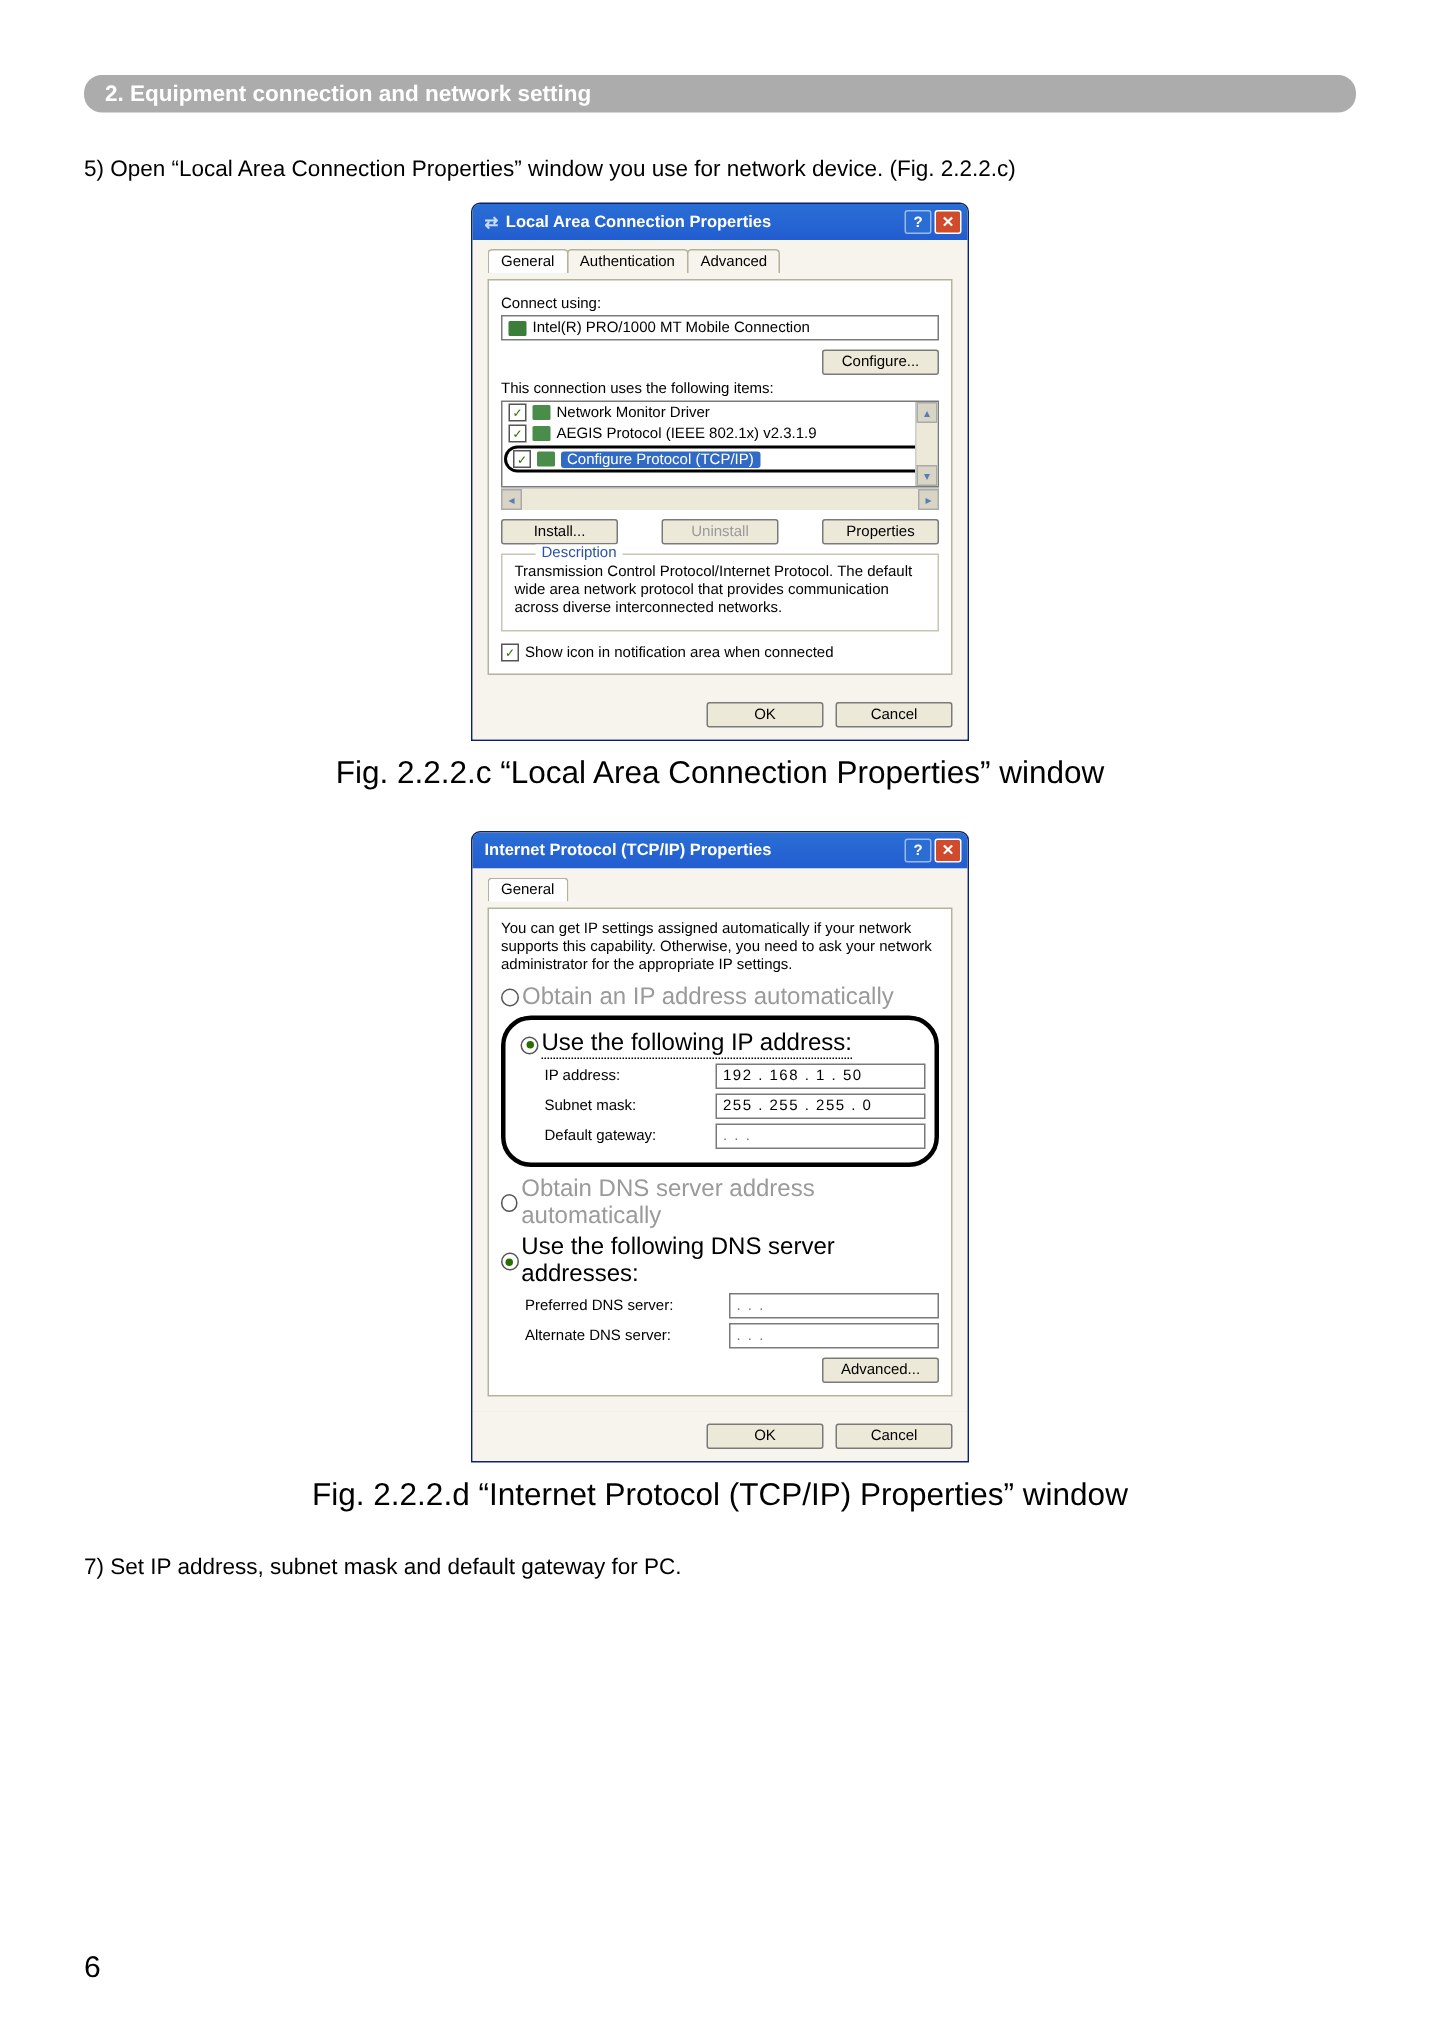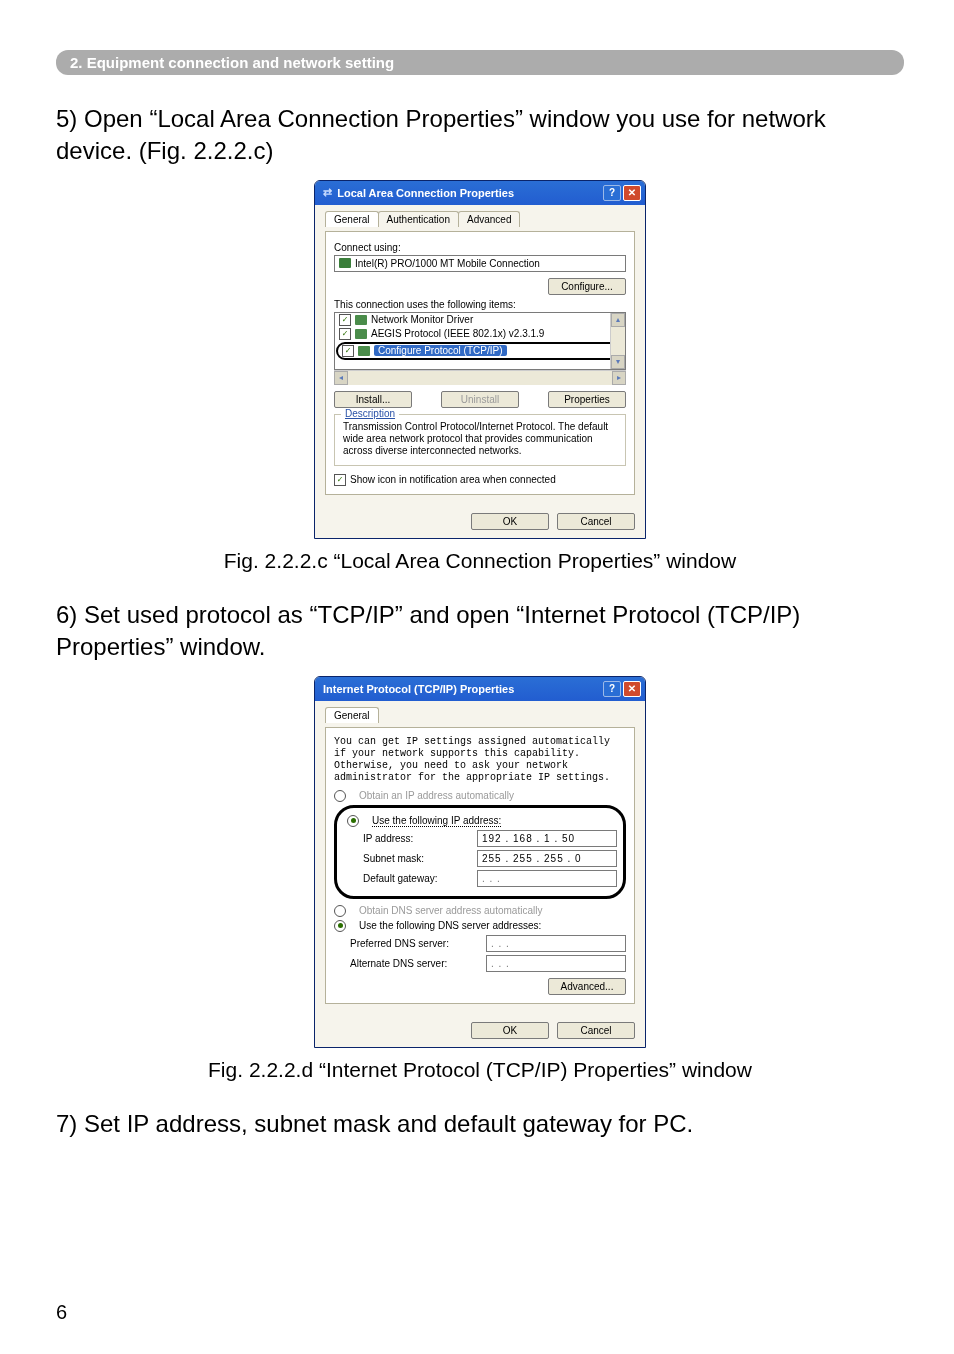--- a/index.html
+++ b/index.html
@@ -26,21 +26,21 @@
     font-size: 15px;
     margin-bottom: 28px;
   }
   .heading {
     font-weight: bold;
     font-style: italic;
     font-size: 22px;
     margin: 0 0 22px 0;
   }
   .body-text {
-    font-size: 24px;
+    font-size: 15px;
     line-height: 1.35;
     margin: 0 0 12px 0;
   }
   .fig-caption {
     text-align: center;
     font-size: 21px;
     margin: 10px 0 26px 0;
   }
   .dialog-wrap {
     display: flex;
@@ -173,37 +173,36 @@
   }
   .xp-hscroll .arr{width:12px;height:12px;background:#d8d5c4;border:1px solid #aaa;display:flex;align-items:center;justify-content:center;font-size:8px;color:#5b7ab9;}
   .xp-groupbox {
     border: 1px solid #c8c5b2;
     margin-top: 6px;
     padding: 6px 8px 8px 8px;
     position: relative;
   }
   .xp-groupbox .legend {
     position: absolute;
-    top: -7px; left: 6px;
+    top: -7px; left: 22px;
     background: #fff;
     padding: 0 4px;
     font-size: 10px;
     color: #2a52a8;
-    text-decoration: underline;
   }
   .xp-desc { font-size: 10px; line-height: 1.2; }
   .xp-check { display:flex; gap:4px; align-items:center; margin-top:8px; font-size:10px;}
   .xp-check .cb { width:10px;height:10px;border:1px solid #555;background:#fff;display:inline-flex;align-items:center;justify-content:center;font-size:8px;color:#2a6e00;}
   .xp-bottom-row {
     display: flex; justify-content: flex-end; gap: 8px;
     padding: 8px 10px;
     background: #f6f4ec;
   }
   
-  .radio-row { display:flex; align-items:center; gap:13px; font-size:10px; margin:3px 0;}
+  .radio-row { display:flex; align-items:center; gap:2px; font-size:16px; margin:3px 0;}
   .radio-dot { width:10px;height:10px;border:1px solid #555;border-radius:50%;display:inline-flex;align-items:center;justify-content:center;}
   .radio-dot.on::after{content:"";width:5px;height:5px;background:#2a6e00;border-radius:50%;}
   .radio-row.disabled { color:#9a9a9a;}
   .field-row { display:flex;align-items:center;justify-content:space-between;font-size:10px;margin:3px 0 3px 16px;}
   .field-row .ip { border:1px solid #7a7a7a;background:#fff;width:130px;padding:2px 4px;font-family:Arial;letter-spacing:1px;text-align:left;}
   .oval {
     border: 3px solid #000;
     border-radius: 20px;
     padding: 4px 6px 6px 10px;
     margin-top: 2px;
@@ -297,37 +296,36 @@
       </div>
       <div class="xp-bottom-row">
         <div class="xp-btn">OK</div>
         <div class="xp-btn">Cancel</div>
       </div>
     </div>
   </div>
 
   <p class="fig-caption">Fig. 2.2.2.c “Local Area Connection Properties” window</p>
 
-  <p class="body-text">6) Set used protocol as “TCP/IP” and open “Internet Protocol (TCP/IP) Properties” window.</p>
 
   <div class="dialog-wrap">
     <div class="xp-window">
       <div class="xp-titlebar">
         <span>Internet Protocol (TCP/IP) Properties</span>
         <span class="xp-titlebar-buttons">
           <span class="xp-tbtn help">?</span>
           <span class="xp-tbtn close">✕</span>
         </span>
       </div>
       <div class="xp-body">
         <div class="xp-tabs">
           <div class="xp-.tab active" style="background:#fff;border:1px solid #b5b19a;border-bottom:none;padding:2px 8px;border-radius:3px 3px 0 0;">General</div>
         </div>
         <div class="xp-panel">
-          <div class="xp-desc" style="margin-bottom:6px;font-family:Liberation Mono, monospace;">You can get IP settings assigned automatically if your network supports this capability. Otherwise, you need to ask your network administrator for the appropriate IP settings.</div>
+          <div class="xp-desc" style="margin-bottom:6px;">You can get IP settings assigned automatically if your network supports this capability. Otherwise, you need to ask your network administrator for the appropriate IP settings.</div>
 
           <div class="radio-row disabled">
             <span class="radio-dot"></span>
             <span>Obtain an IP address automatically</span>
           </div>
 
           <div class="oval">
             <div class="radio-row">
               <span class="radio-dot on"></span>
               <span class="dotted-under">Use the following IP address:</span>

